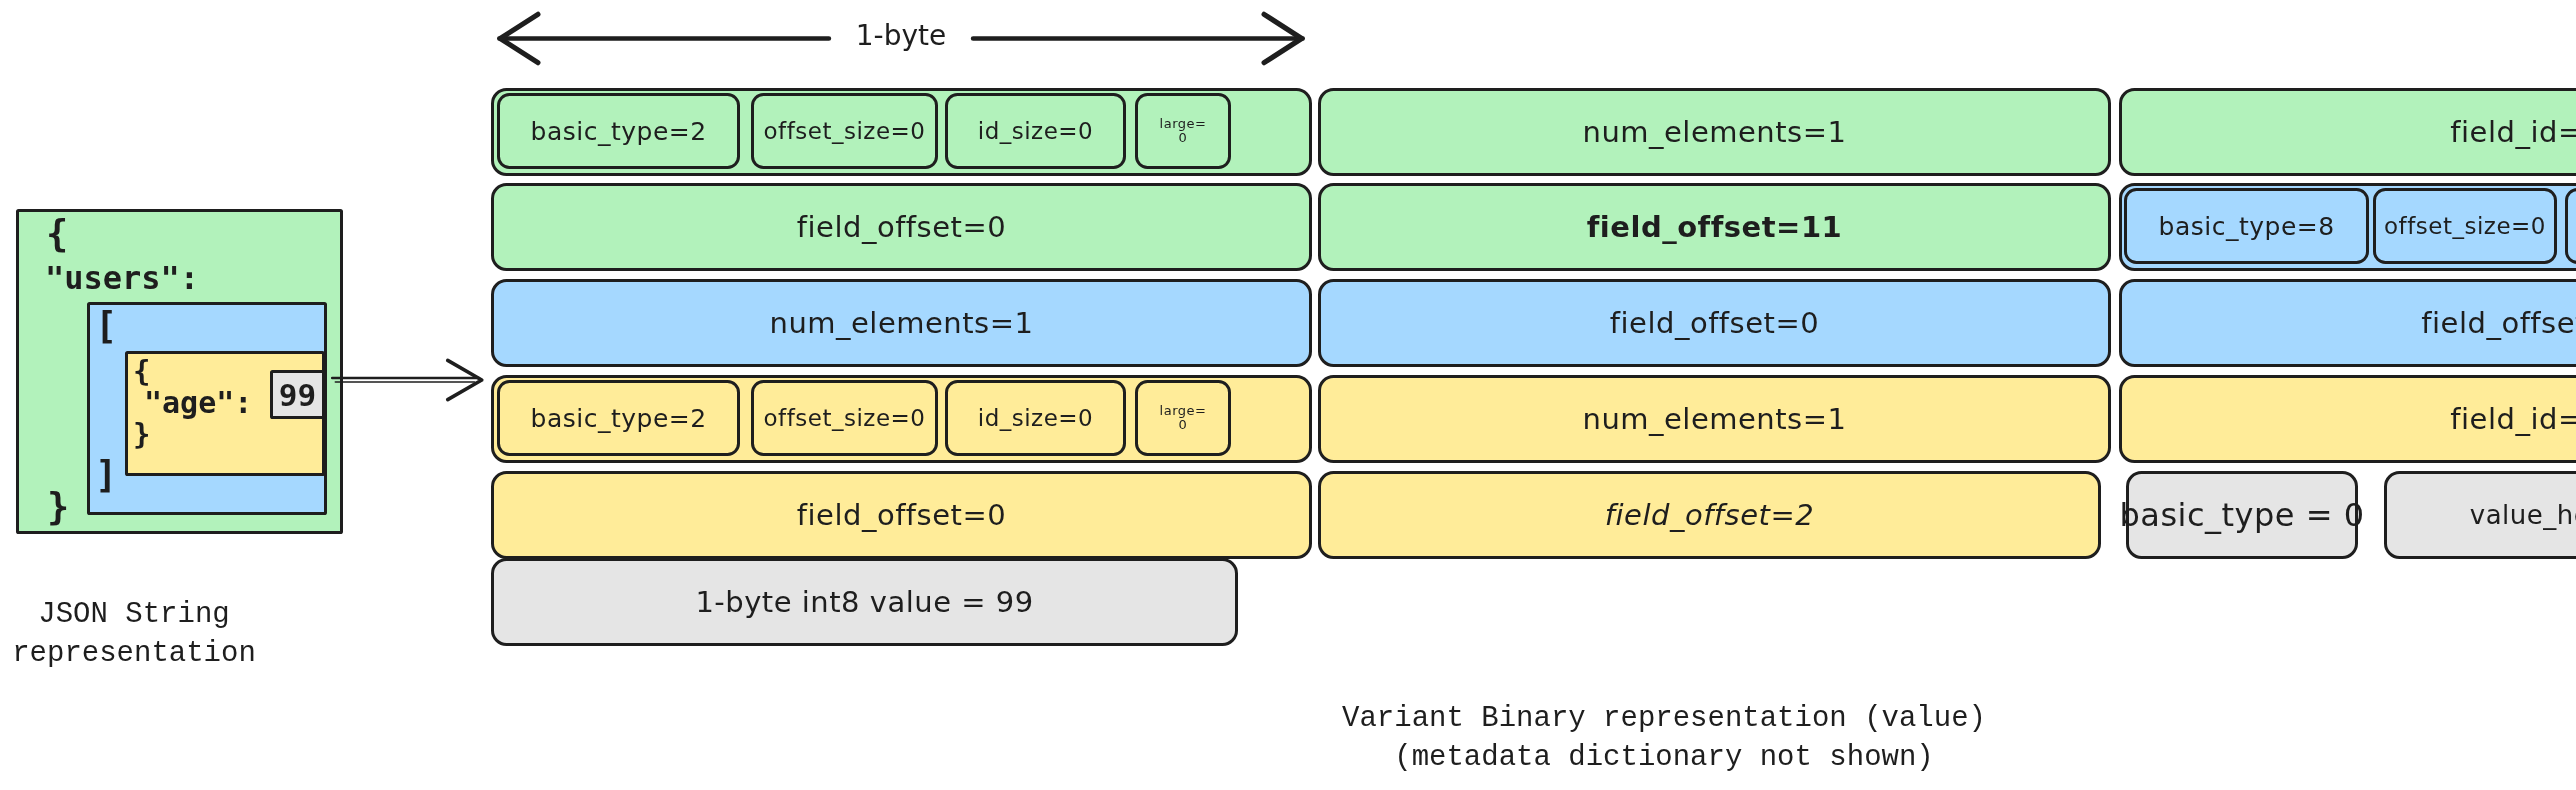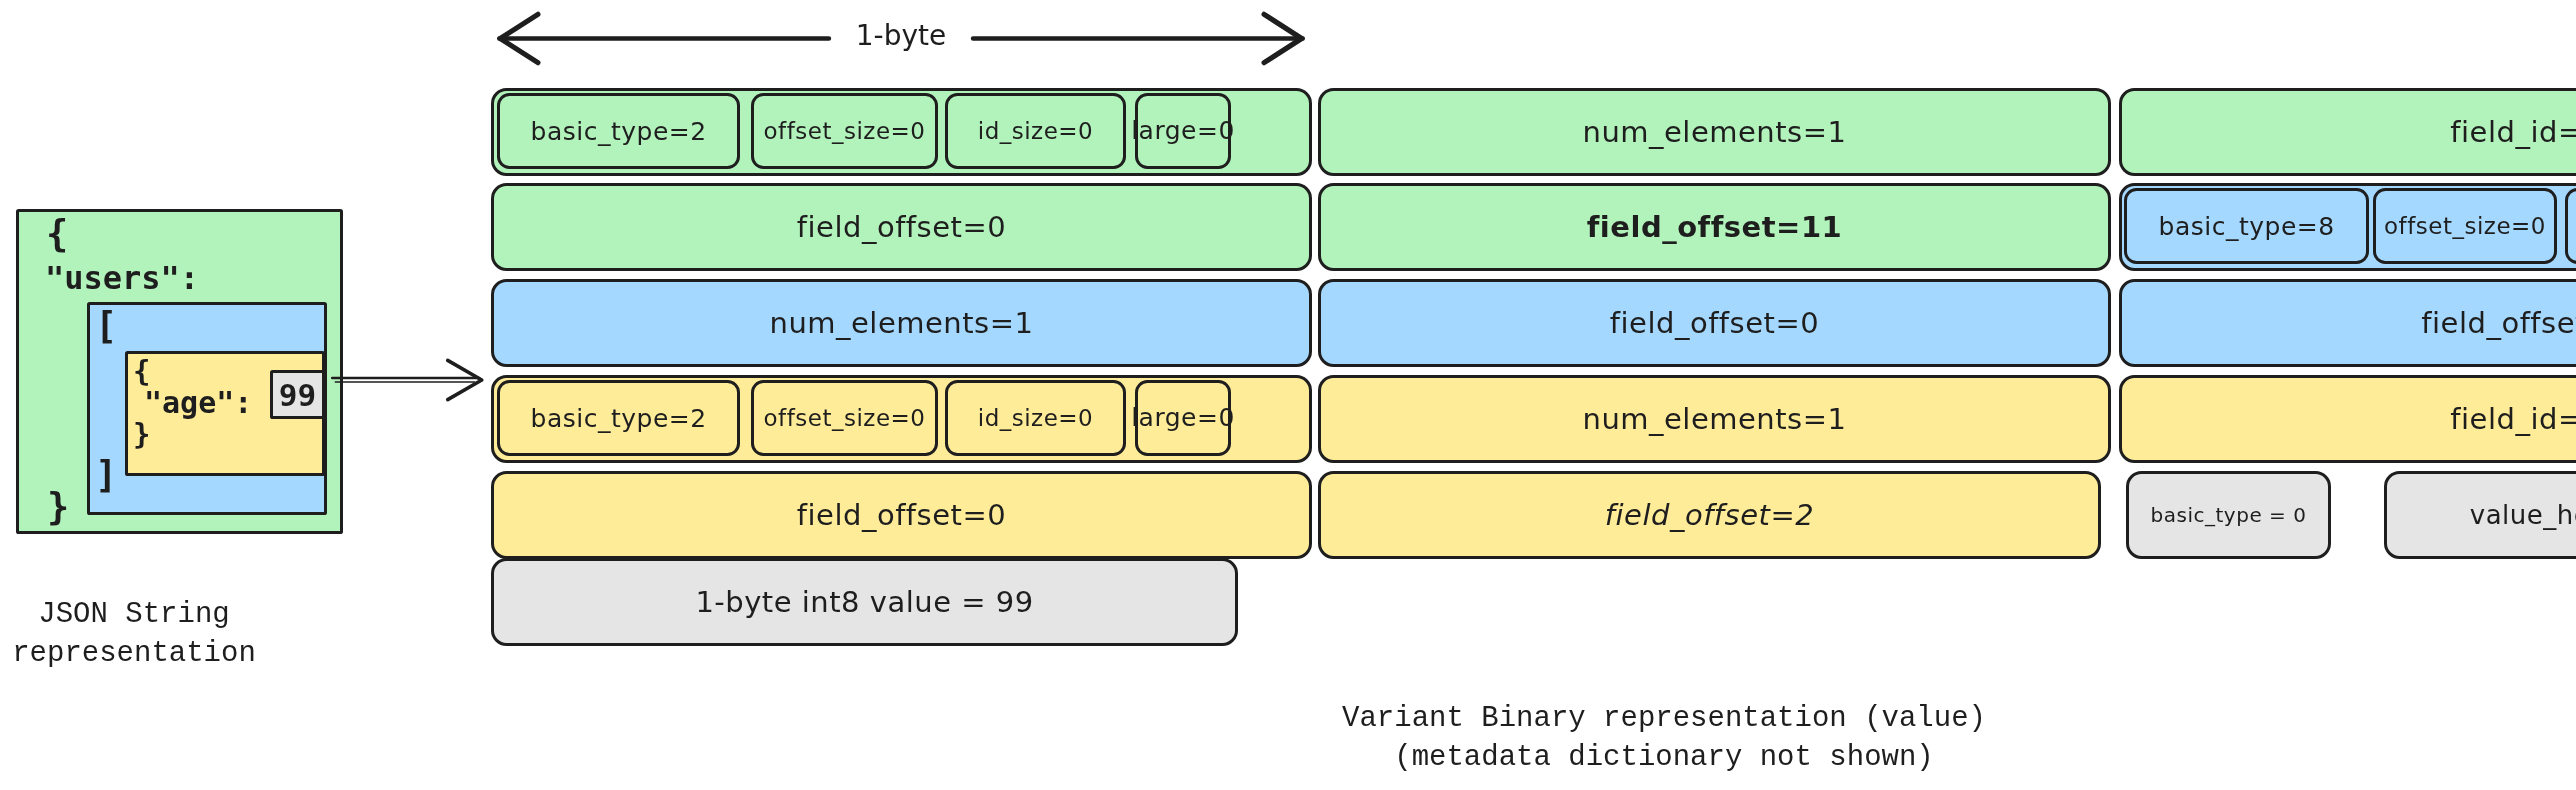--- a/index.html
+++ b/index.html
@@ -14,21 +14,21 @@
     display:flex;align-items:center;justify-content:center;
     font-size:29px;letter-spacing:0.5px;white-space:nowrap;
   }
   .hdr{justify-content:flex-start;padding-left:40px;}
   .seg{
     position:absolute;top:2.1px;height:76px;box-sizing:border-box;
     border:3.1px solid #1e1e1e;border-radius:12.4px;
     display:flex;align-items:center;justify-content:center;
     font-size:24px;white-space:nowrap;
   }
-  .seg .two{display:flex;flex-direction:row;align-items:center;line-height:1.05;font-size:25px;}
+  .seg .two{display:flex;flex-direction:column;align-items:center;line-height:1.05;font-size:13px;}
   .green{background:#b2f2bb}
   .blue{background:#a5d8ff}
   .yellow{background:#ffec99}
   .pink{background:#e5e5e5}
   
   .jbox{position:absolute;box-sizing:border-box;border:3.1px solid #1e1e1e;border-radius:2.6px;}
   .tok{position:absolute;font-family:"DejaVu Sans Mono",monospace;font-weight:bold;white-space:nowrap;}
   .caption{position:absolute;text-align:center;font-size:29px;line-height:1.35;font-family:Liberation Mono, monospace;}
   .arrowlabel{position:absolute;text-align:center;font-size:28px;}
   svg{position:absolute;}
@@ -122,21 +122,21 @@
       <span>large=</span>
       <span>0</span>
     </span>
   </div>
 </div>
 <div class="cell yellow" style="left:1318px;top:375px;width:793px;">num_elements=1</div>
 <div class="cell yellow" style="left:2119px;top:375px;width:814px;">field_id=0</div>
 
 <div class="cell yellow" style="left:491px;top:471px;width:821px;">field_offset=0</div>
 <div class="cell yellow" style="left:1318px;top:471px;width:783px;font-style:italic;">field_offset=2</div>
-<div class="cell pink" style="left:2126px;top:471px;width:205px;font-size:20px;">basic_type = 0</div>
+<div class="cell pink" style="left:2126px;top:471px;width:232px;font-size:32px;">basic_type = 0</div>
 <div class="cell pink" style="left:2384px;top:471px;width:549px;font-size:26px;">value_header = Type ID = 3</div>
 
 <div class="cell pink" style="left:491px;top:558px;width:747px;">1-byte int8 value = 99</div>
 
 <div class="caption" style="left:1319px;top:699px;width:690px;">
   <div>Variant Binary representation (value)</div>
   <div>(metadata dictionary not shown)</div>
 </div>
 
 

